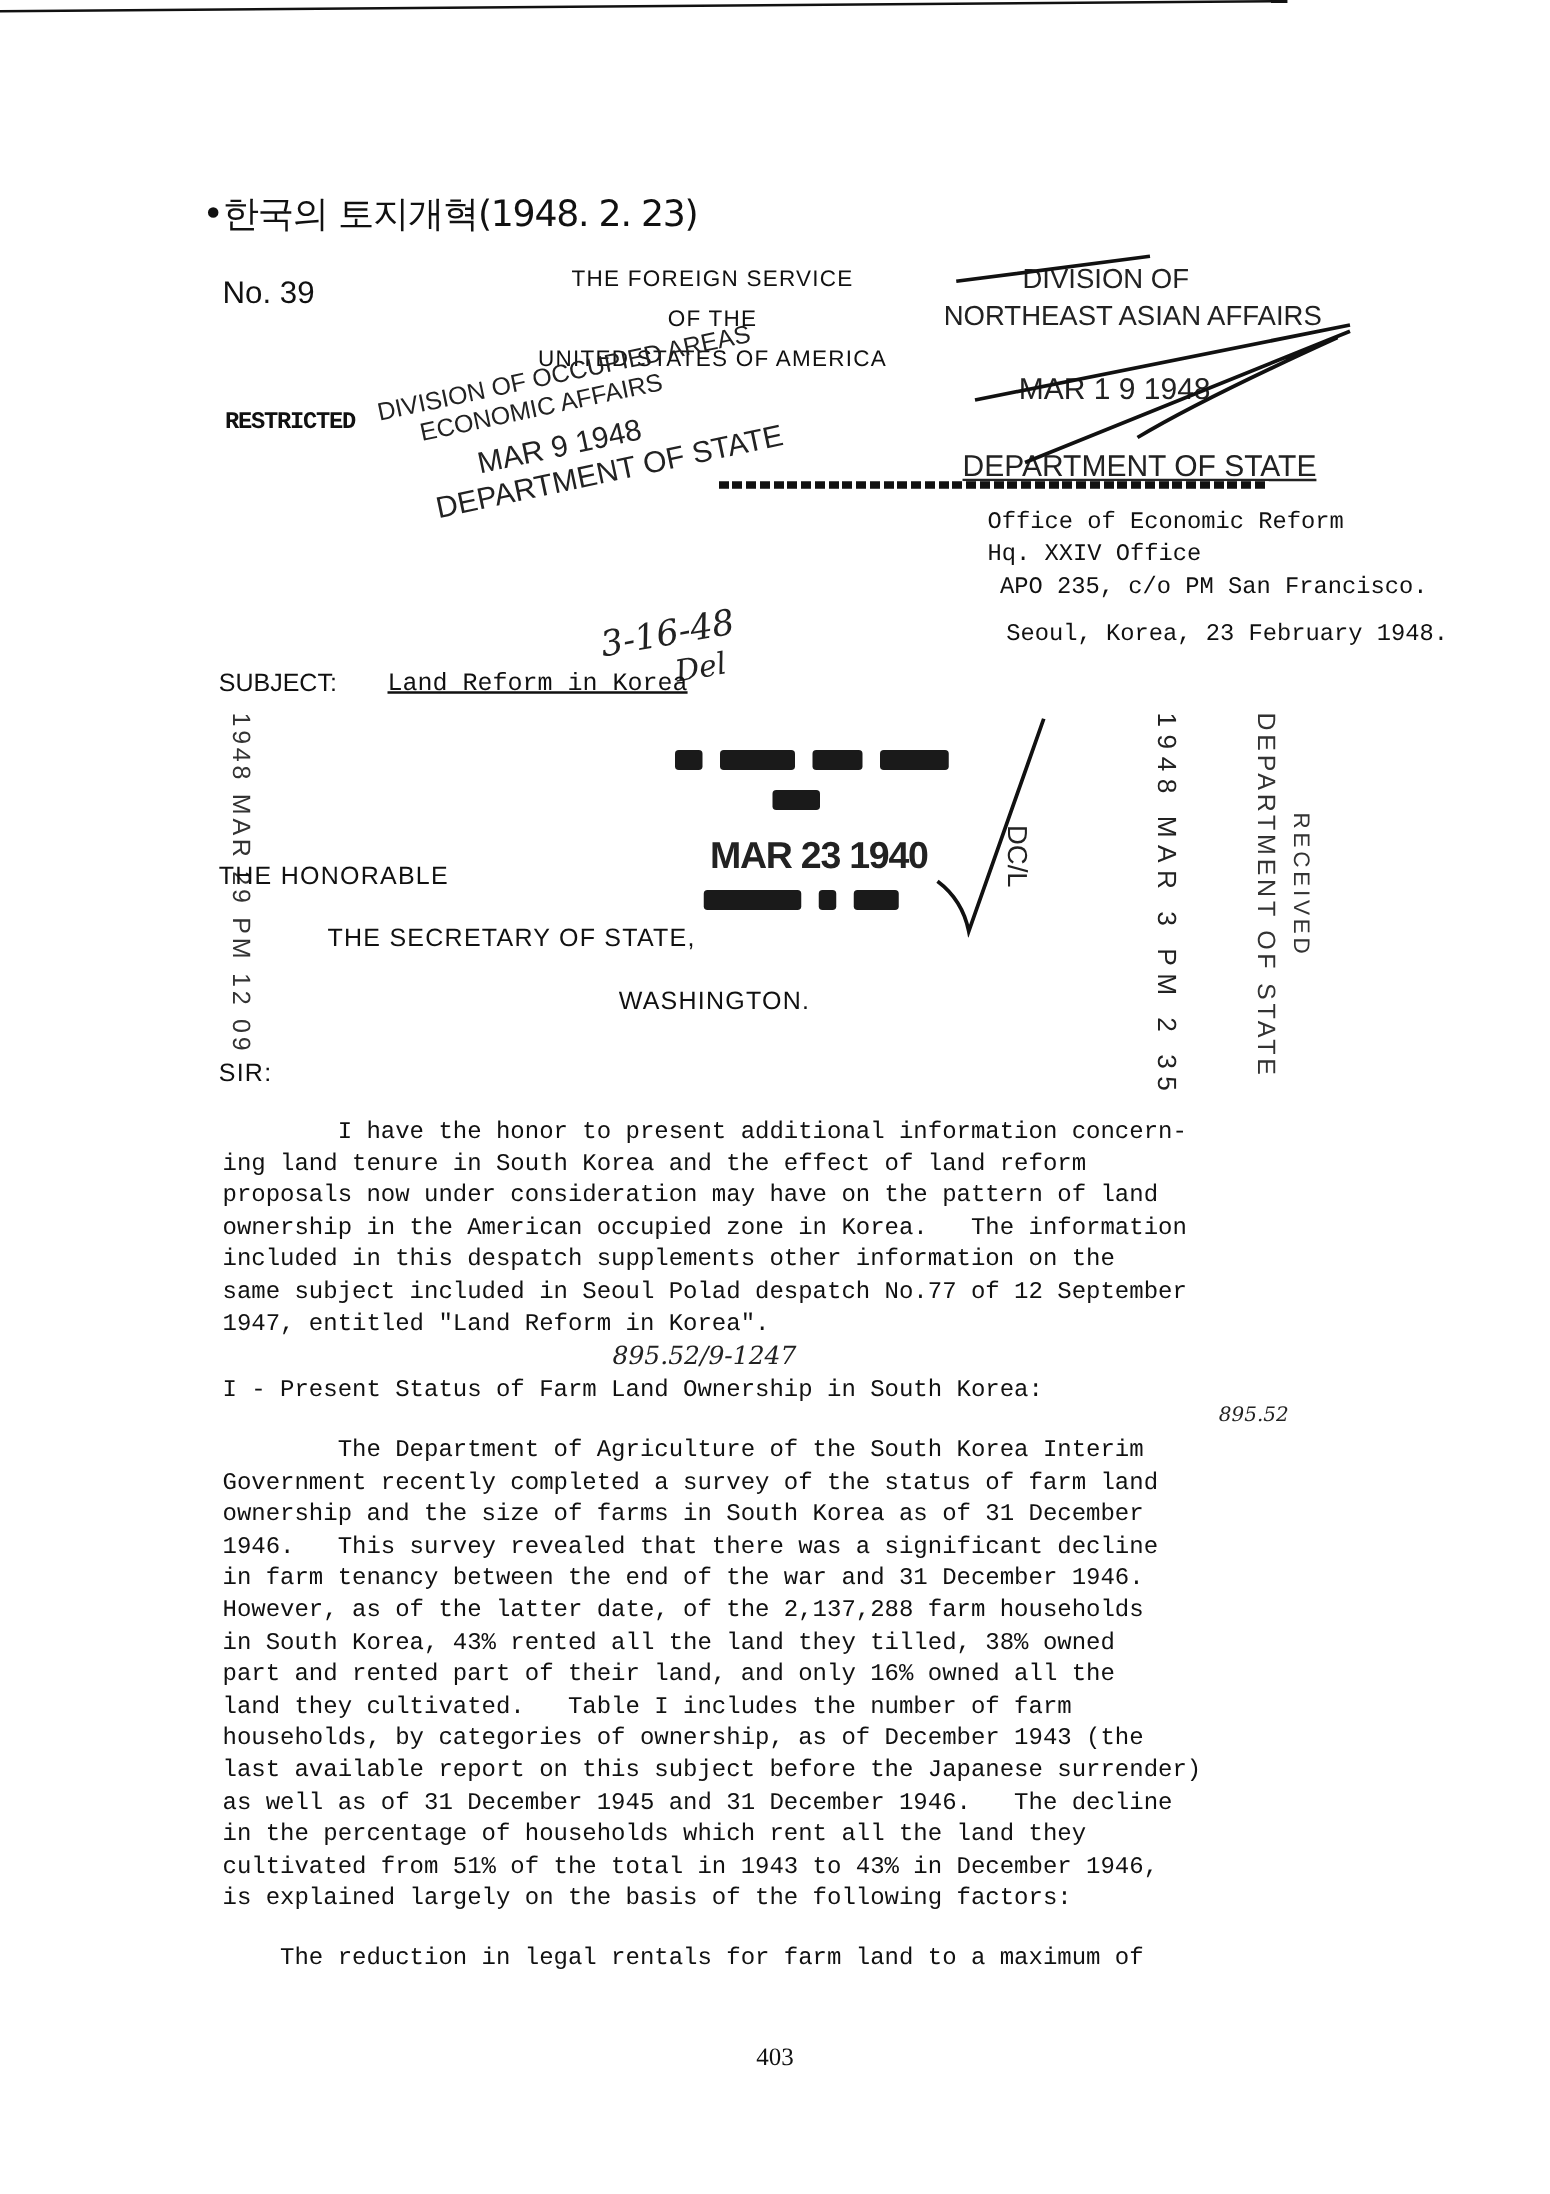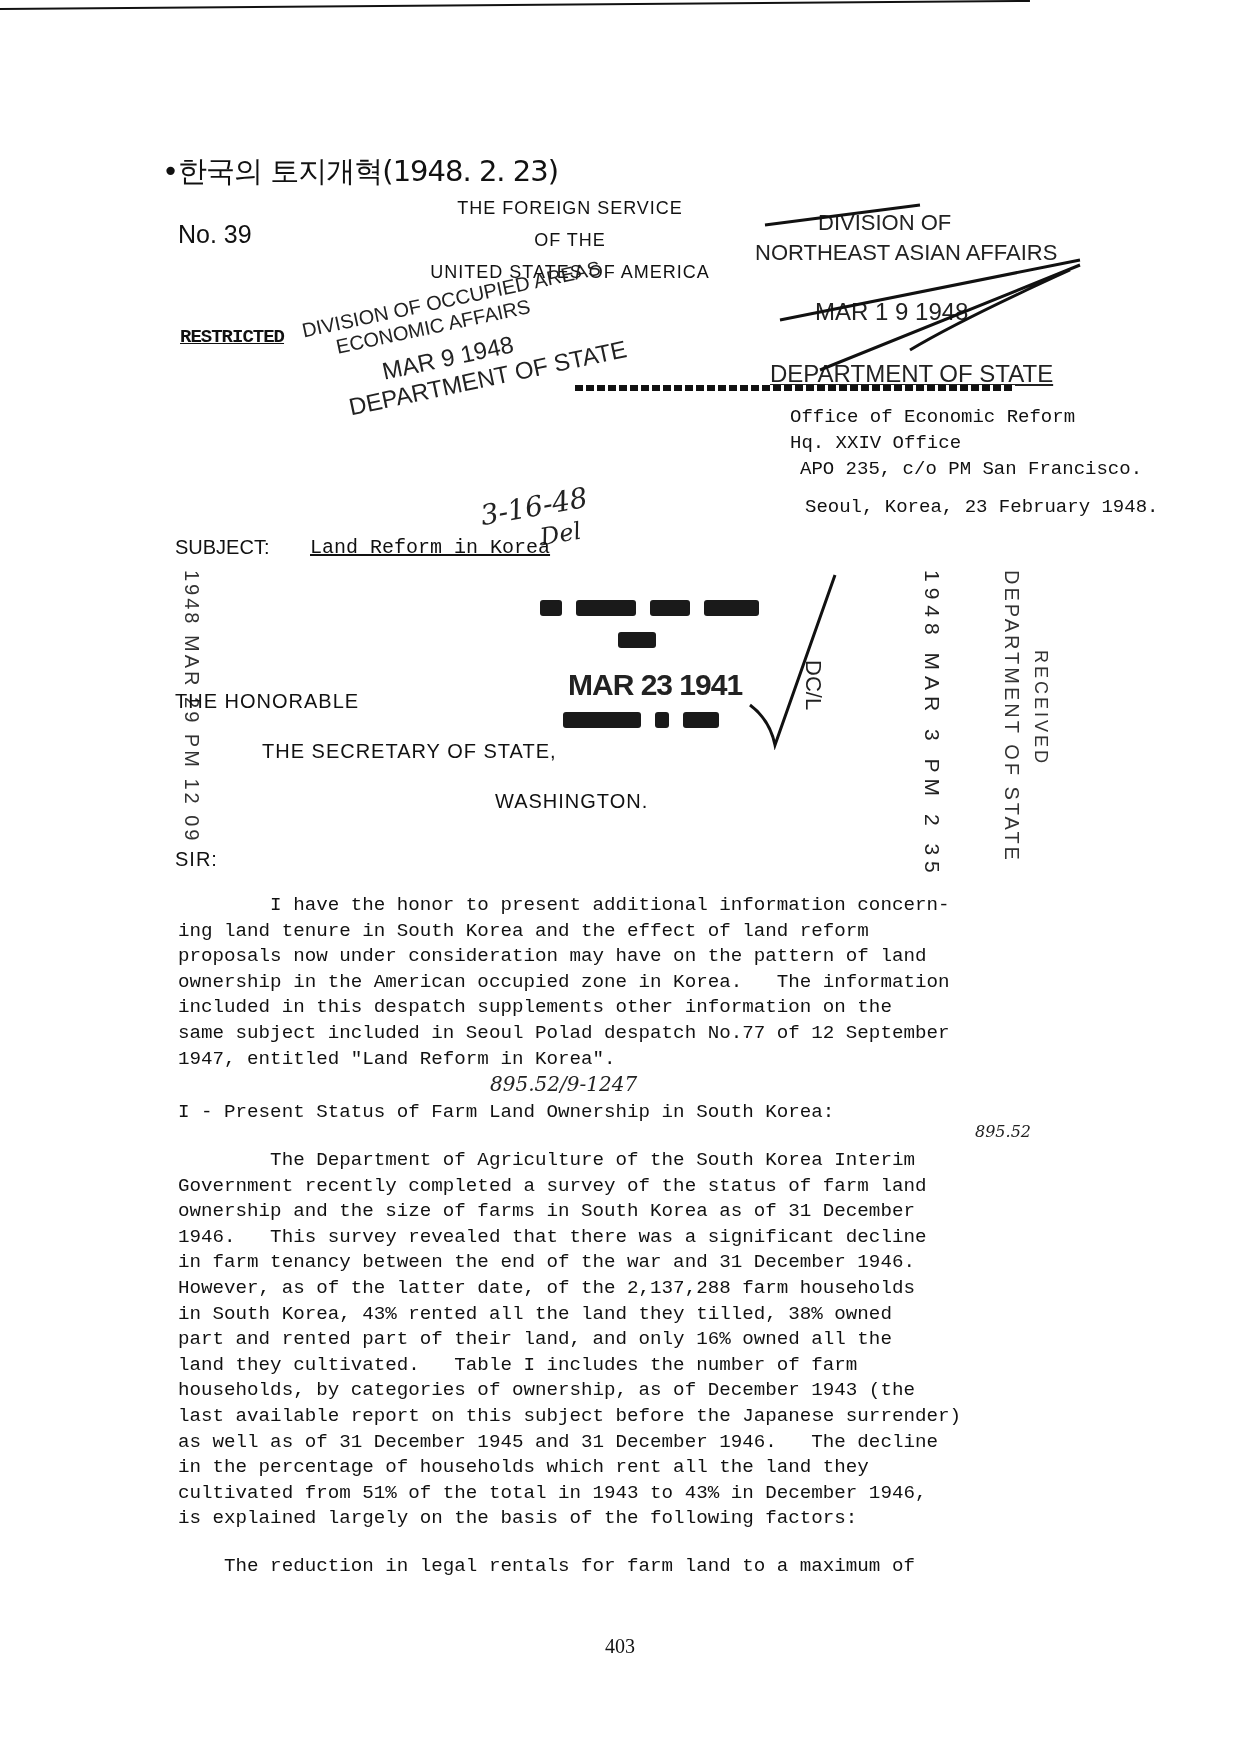--- a/index.html
+++ b/index.html
@@ -1,25 +1,25 @@
 <!DOCTYPE html>
 <html><head>
 <meta charset="utf-8">
 <style>
   html, body { margin: 0; padding: 0; background: #ffffff; }
   body { width: 1240px; height: 1755px; position: relative; overflow: hidden; color: #111; }
   .topline { position: absolute; left: 0; top: 8px; width: 1030px; height: 2px; background: #111; transform: rotate(-0.45deg); transform-origin: left; }
   .abs { position: absolute; white-space: nowrap; }
-  .sans { font-family: "Liberation Sans", "DejaVu Sans", sans-serif; }
+  .sans { font-family: "Liberation Sans", "DejaVu Sans", sans-serif; margin-top: 15px; }
   .mono { font-family: "Liberation Mono", "DejaVu Sans Mono", monospace; }
   .korean { left: 162px; top: 152px; font-size: 29px; letter-spacing: -1px; font-family: "DejaVu Sans", sans-serif; }
   .docno { left: 178px; top: 220px; font-size: 25px; font-family: "Liberation Sans", sans-serif; }
   .fs { font-size: 18px; letter-spacing: 1px; text-align: center; width: 340px; }
   .stamp { font-family: "Liberation Sans", sans-serif; color: #222; }
-  .restricted { left: 180px; top: 326px; font-size: 19px; text-decoration: underline; font-family: "Liberation Mono", monospace; font-weight: bold; letter-spacing: -1px; }
+  .restricted { left: 180px; top: 326px; font-size: 19px; font-family: "Liberation Mono", monospace; font-weight: bold; letter-spacing: -1px; }
   .sender { left: 790px; font-size: 19px; font-family: "Liberation Mono", monospace; }
   .subject-label { left: 175px; top: 536px; font-size: 20px; font-family: "Liberation Sans", sans-serif; }
   .subject-val { left: 310px; top: 536px; font-size: 20px; font-family: "Liberation Mono", monospace; text-decoration: underline; }
   .addr { font-size: 20px; font-family: "Liberation Sans", sans-serif; letter-spacing: 1px; }
   .body-text { left: 178px; width: 890px; font-family: "Liberation Mono", "DejaVu Sans Mono", monospace; font-size: 19.2px; line-height: 25.6px; white-space: pre; }
   .vert { writing-mode: vertical-rl; font-family: "Liberation Sans", sans-serif; }
   .handwriting { font-family: "DejaVu Serif", serif; font-style: italic; color: #222; }
   .pageno { left: 0; width: 1240px; top: 1635px; text-align: center; font-size: 20px; font-family: "Liberation Serif", serif; }
   .blot { display: inline-block; background: #1a1a1a; height: 16px; border-radius: 3px; margin-right: 14px; }
 </style>
@@ -73,21 +73,21 @@
 
 <div class="abs addr" style="left:175px; top:690px;">THE HONORABLE</div>
 <div class="abs addr" style="left:262px; top:740px;">THE SECRETARY OF STATE,</div>
 <div class="abs addr" style="left:495px; top:790px;">WASHINGTON.</div>
 
 <div>
   <div class="abs" style="left:540px; top:600px;">
     <span class="blot" style="width:22px;"></span><span class="blot" style="width:60px;"></span><span class="blot" style="width:40px;"></span><span class="blot" style="width:55px;"></span>
   </div>
   <div class="abs" style="left:618px; top:632px;"><span class="blot" style="width:38px;"></span></div>
-  <div class="abs stamp" style="left:568px; top:668px; font-size:30px; font-weight:bold; letter-spacing:-1px;">MAR 23 1941</div>
+  <div class="abs stamp" style="left:568px; top:668px; font-size:30px; font-weight:bold; letter-spacing:-1px;">MAR 23 1940</div>
   <div class="abs" style="left:563px; top:712px;">
     <span class="blot" style="width:78px;"></span><span class="blot" style="width:14px;"></span><span class="blot" style="width:36px;"></span>
   </div>
 </div>
 
 <svg class="abs" style="left:740px; top:570px;" width="100" height="180">
   <path d="M10 135 Q30 150 35 175 L95 5" stroke="#111" stroke-width="3" fill="none"></path>
 </svg>
 
 <div class="abs vert" style="left:800px; top:660px; font-size:22px; color:#222;">DC/L</div>

